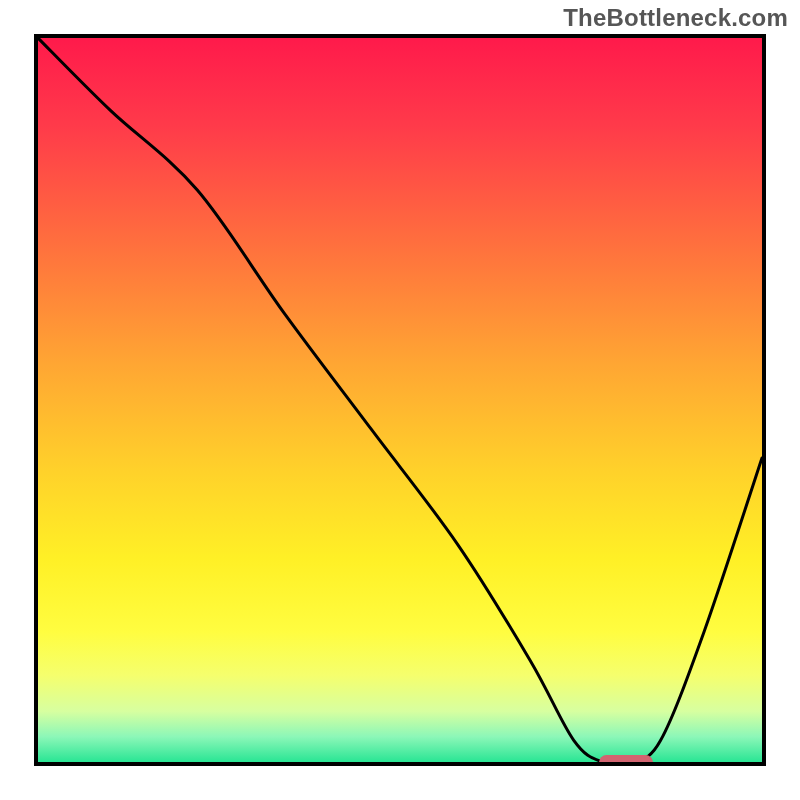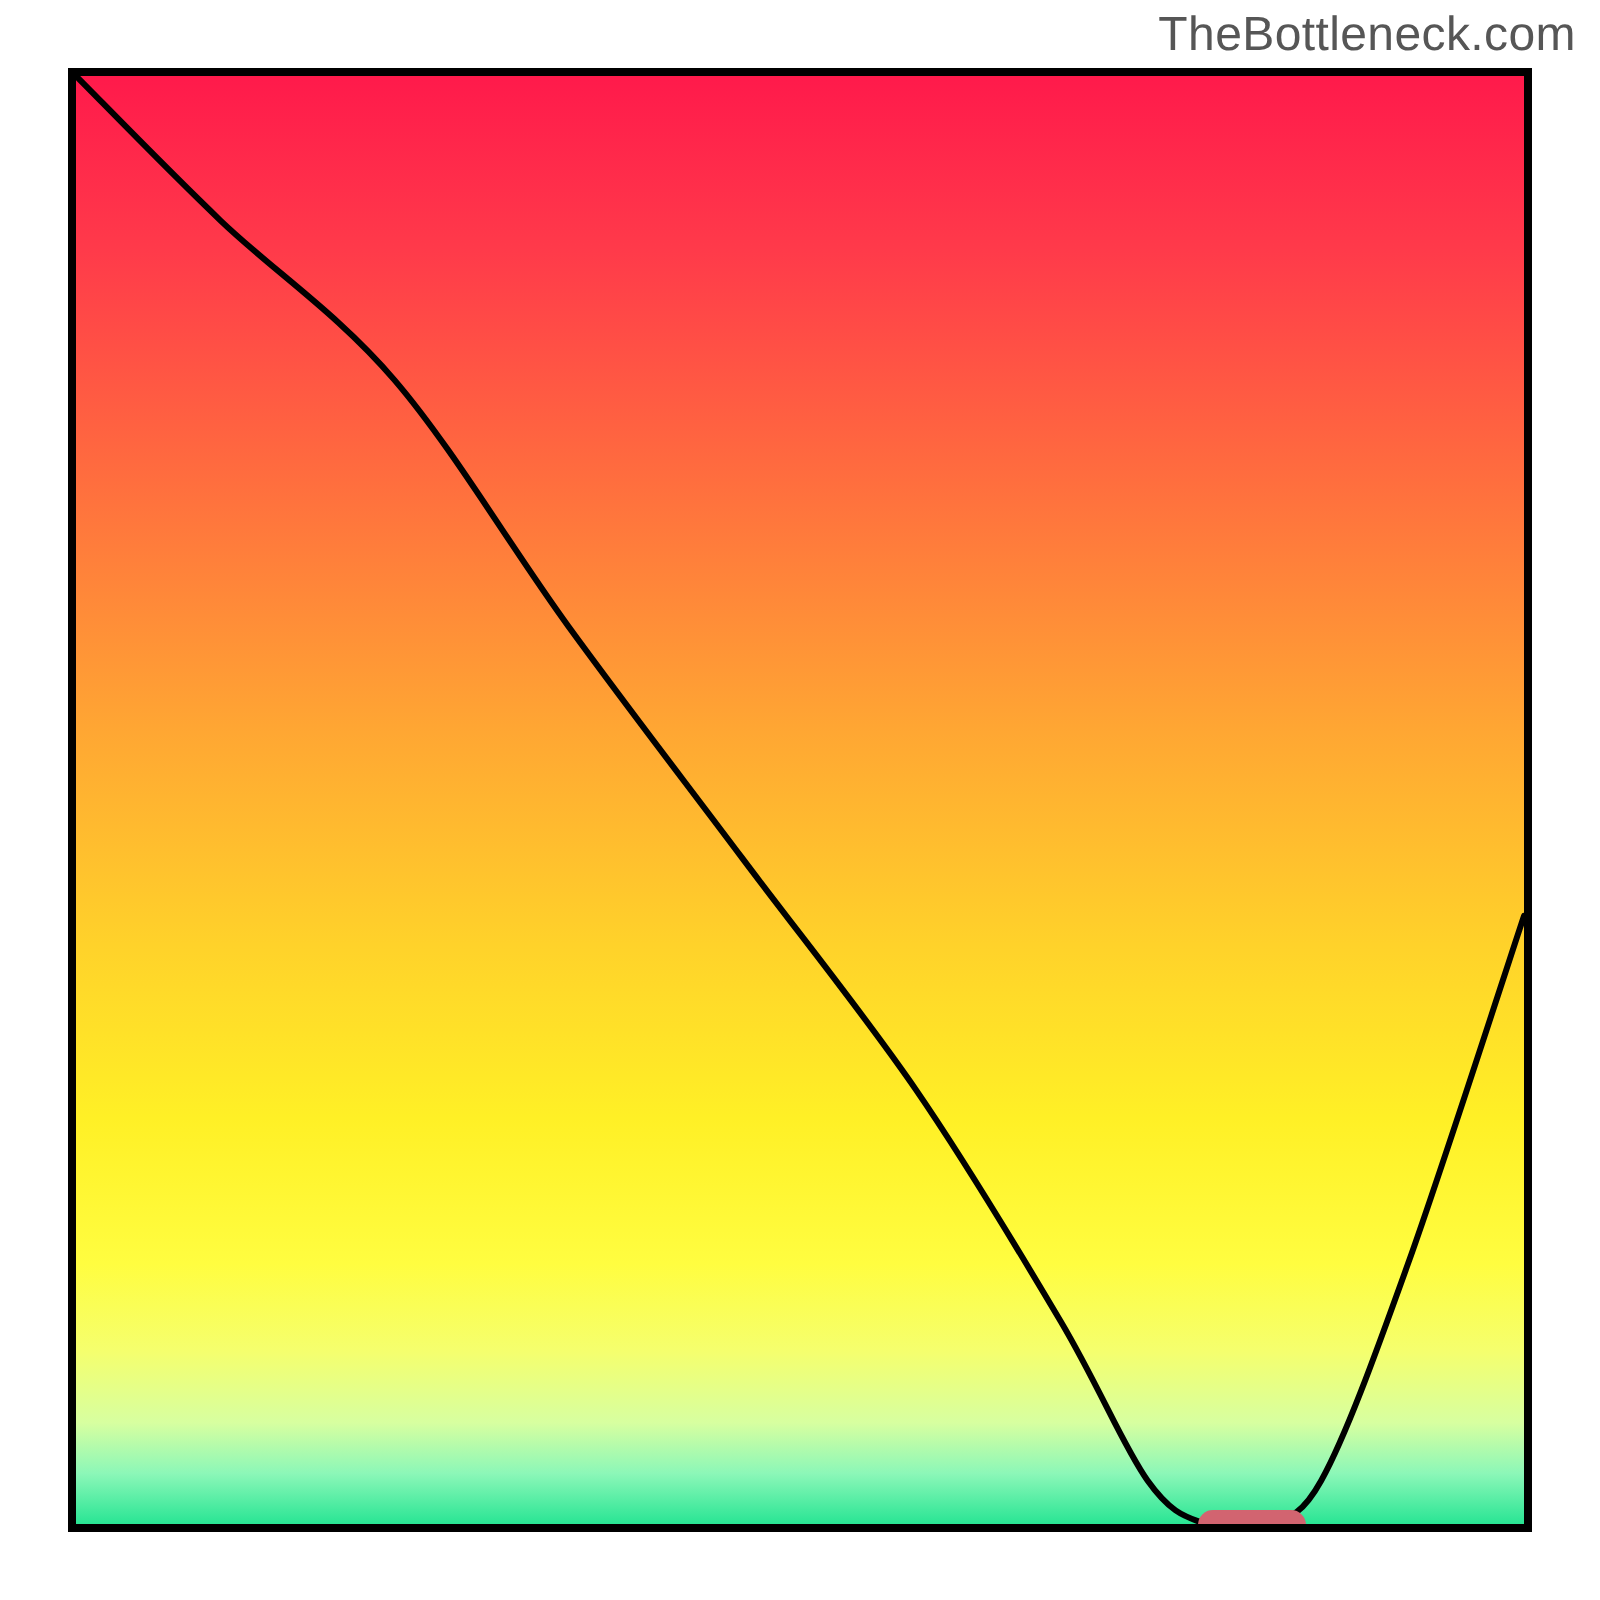--- a/index.html
+++ b/index.html
@@ -14,21 +14,21 @@
   .frame {
     position: relative;
     width: 800px;
     height: 800px;
   }
   .watermark {
     position: absolute;
     top: 4px;
     right: 12px;
     font-size: 24px;
-    font-weight: 400;
+    font-weight: 700;
     color: #565656;
     letter-spacing: 0.2px;
     pointer-events: none;
   }
   .plot-box {
     position: absolute;
     left: 34px;
     top: 34px;
     width: 732px;
     height: 732px;

